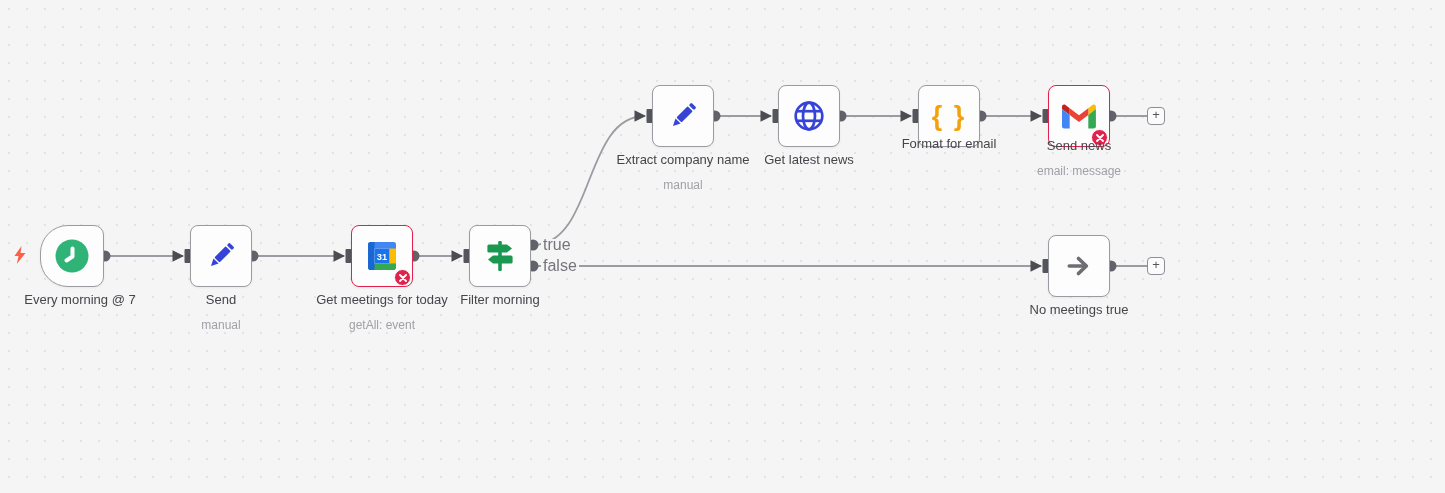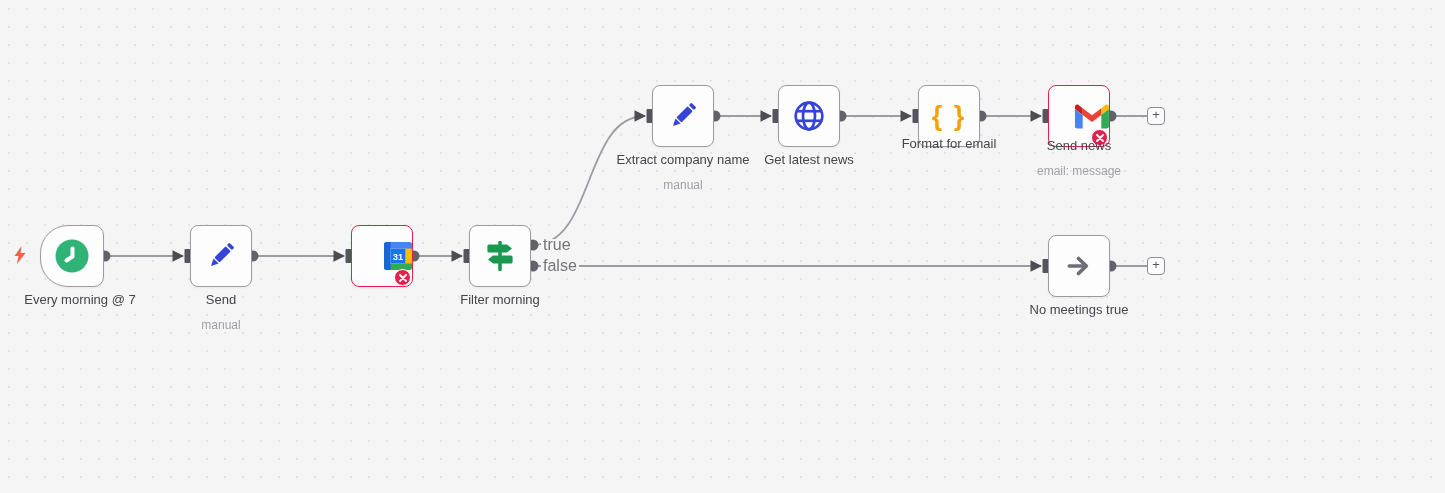--- a/index.html
+++ b/index.html
@@ -21,21 +21,21 @@
     background-size:18px 18px;
   }
   .wires{position:absolute;inset:0;z-index:1;}
   .node{
     position:absolute;width:62px;height:62px;z-index:3;
     background:var(--node-bg);border:1.8px solid var(--node-border);border-radius:8px;
     display:flex;align-items:center;justify-content:center;
     box-shadow:0 1px 3px rgba(0,0,0,0.05);
   }
   .node.trigger{width:64px;border-radius:28px 10px 10px 28px;}
-  .node.error{border-color:var(--error);justify-content:flex-end;}
+  .node.error{border-color:var(--error);}
   .err-badge{
     position:absolute;left:42px;top:43px;width:17px;height:17px;border-radius:50%;
     background:var(--error);border:1.5px solid #fff;
     display:flex;align-items:center;justify-content:center;
   }
   .node-label{
     position:absolute;z-index:4;transform:translateX(-50%);
     text-align:center;white-space:nowrap;
   }
   .node-label .title{font-size:13px;font-weight:400;color:var(--label);}
@@ -153,20 +153,24 @@
           <text x="15" y="18.8" font-size="10" font-weight="bold" fill="#fff" text-anchor="middle" font-family="Liberation Sans, sans-serif">31</text>
         </g>
       </svg>
     </span>
     <span class="err-badge">
       <svg width="8" height="8" viewBox="0 0 8 8">
           <path d="M1,1 L7,7 M7,1 L1,7" stroke="#fff" stroke-width="1.8" stroke-linecap="round"></path>
         </svg>
     </span>
   </div>
+  <div class="node-label" style="left:382px;top:292px">
+    <div class="title">Get meetings for today</div>
+    <div class="sub">getAll: event</div>
+  </div>
 
   <div class="node" style="left:469px;top:225px">
     <span class="icon">
       <svg width="36" height="32" viewBox="0 0 34 32" fill="var(--signpost)">
         <rect x="15.2" y="1" width="3.6" height="30" rx="1.2"></rect>
         <path d="M6,4.5 H24 L29,8.5 L24,12.5 H6 A1.6,1.6 0 0 1 4.4,10.9 V6.1 A1.6,1.6 0 0 1 6,4.5 Z"></path>
         <path d="M28,15.5 H10 L5,19.5 L10,23.5 H28 A1.6,1.6 0 0 0 29.6,21.9 V17.1 A1.6,1.6 0 0 0 28,15.5 Z"></path>
       </svg>
     </span>
   </div>

